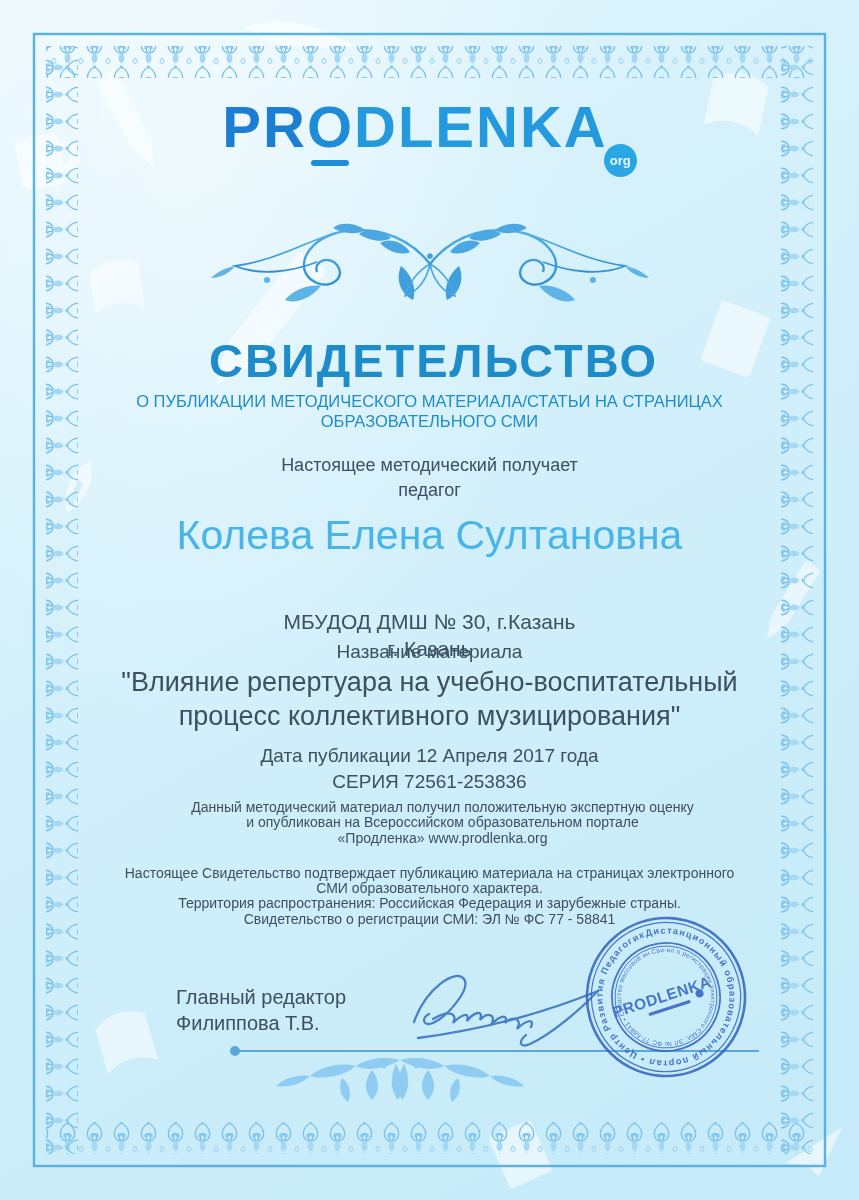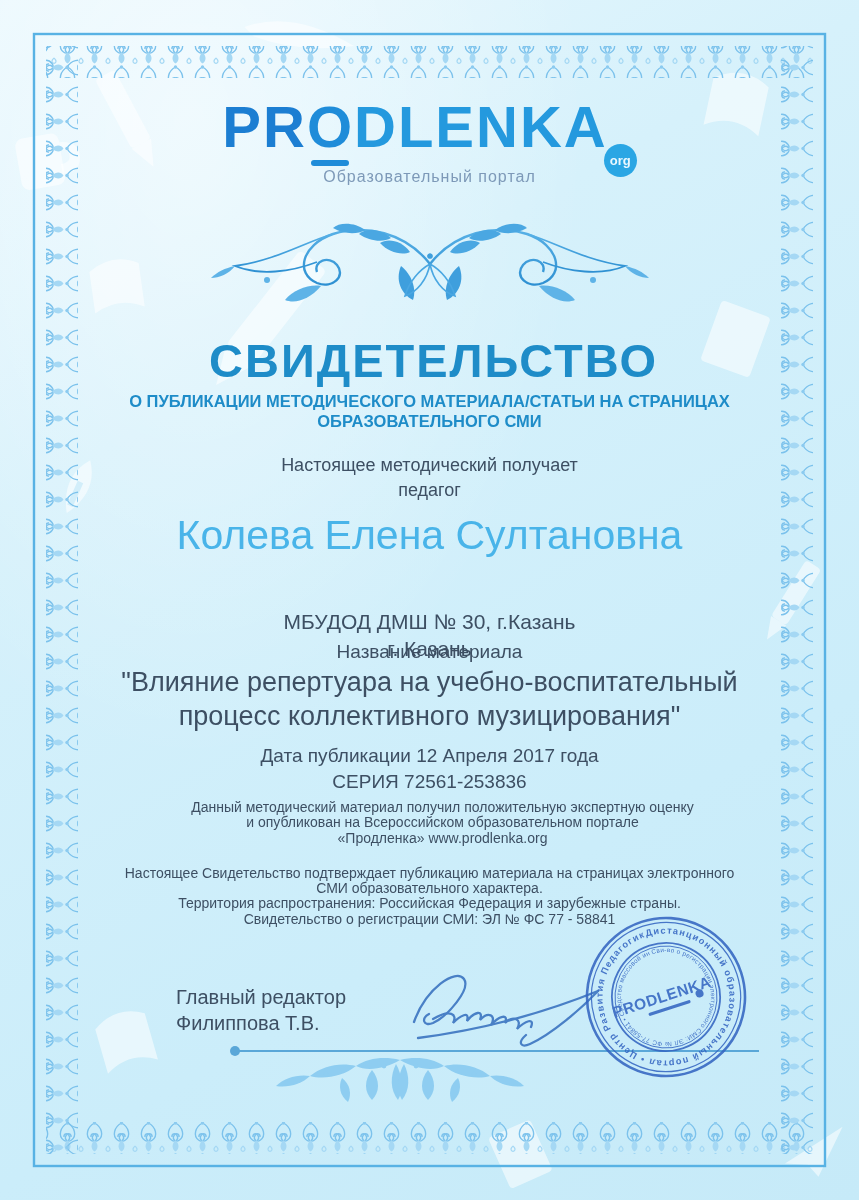--- a/index.html
+++ b/index.html
@@ -24,21 +24,21 @@
   .logo-line .o::after { content:""; position:absolute; left:4px; right:5px; bottom:-7px; height:6px;
        background:#1f8cd9; border-radius:3px; }
   .logo-line .rest { color:#2499de; }
   .org-badge { display:inline-block; vertical-align:-18px; margin-left:-4px; width:33px; height:33px;
        border-radius:50%; background:#2aa6e4; color:#eaf8ff; font-size:13px; font-weight:bold;
        line-height:33px; text-align:center; letter-spacing:0; }
   .logo-tagline { top:168px; font-size:16px; letter-spacing:1px; color:#7d99b8; }
 
   
   .cert-title { top:333px; font-size:47px; font-weight:bold; color:#1e8cc8; letter-spacing:2px;padding-left:8px; }
-  .cert-sub { top:391px; font-size:16.5px; font-weight:bold; color:#1e8cc8; line-height:20px; }
+  .cert-sub { top:391px; font-size:16.5px; font-weight:normal; color:#1e8cc8; line-height:20px; }
   .intro { top:453px; font-size:18px; color:#3d4f63; line-height:25px; }
   .name { top:512px; font-size:41px; color:#49b4e9; }
   .inst { top:608px; font-size:21px; color:#3d4f63; line-height:27px; }
   .mat-label { top:641px; font-size:19px; color:#3d4f63; }
   .mat-title { top:665px; font-size:27px; color:#3d4f63; line-height:34px; }
   .pub { top:743px; font-size:19px; color:#3d4f63; line-height:26px; }
   .note1 { top:800px; font-size:14px; color:#3d4f63; line-height:15.4px;padding-left:26px; }
   .note2 { top:866px; font-size:14px; color:#3d4f63; line-height:15.2px;text-align:center; }
 
   .editor { left:176px; top:984px; font-size:20px; color:#3d4f63; line-height:26px; text-align:left; }
@@ -119,21 +119,20 @@
     <rect x="34" y="34" width="791" height="1132" fill="none" stroke="#58b2e4" stroke-width="2.4"></rect>
     <rect x="46" y="46" width="767" height="32" fill="url(#laceH)"></rect>
     <rect x="46" y="1122" width="767" height="32" fill="url(#laceH)"></rect>
     <rect x="46" y="46" width="32" height="1108" fill="url(#laceV)"></rect>
     <rect x="781" y="46" width="32" height="1108" fill="url(#laceV)"></rect>
   </svg>
 
   <div class="abs center logo-line">
     <span class="pr">PR</span><span class="o">O</span><span class="rest">DLENKA</span><span class="org-badge">org</span>
   </div>
-  <div class="abs center logo-tagline">Образовательный портал</div>
 
   <svg class="abs flourish" viewBox="0 0 450 92">
     <defs>
       <linearGradient id="flg" x1="0" y1="0" x2="0" y2="1">
         <stop offset="0" stop-color="#57b0e6"></stop>
           <stop offset="1" stop-color="#2e90d2"></stop>
       </linearGradient>
       <g id="flhalf">
         <path d="M225,42 C200,10 160,2 128,12 C96,23 90,52 112,61 C128,67 141,54 132,43 C124,33 108,39 112,50" stroke="url(#flg)" stroke-width="2.4" fill="none"></path>
         <path d="M128,12 C100,20 72,38 30,44 C54,54 86,50 112,40" stroke="url(#flg)" stroke-width="1.8" fill="none"></path>

